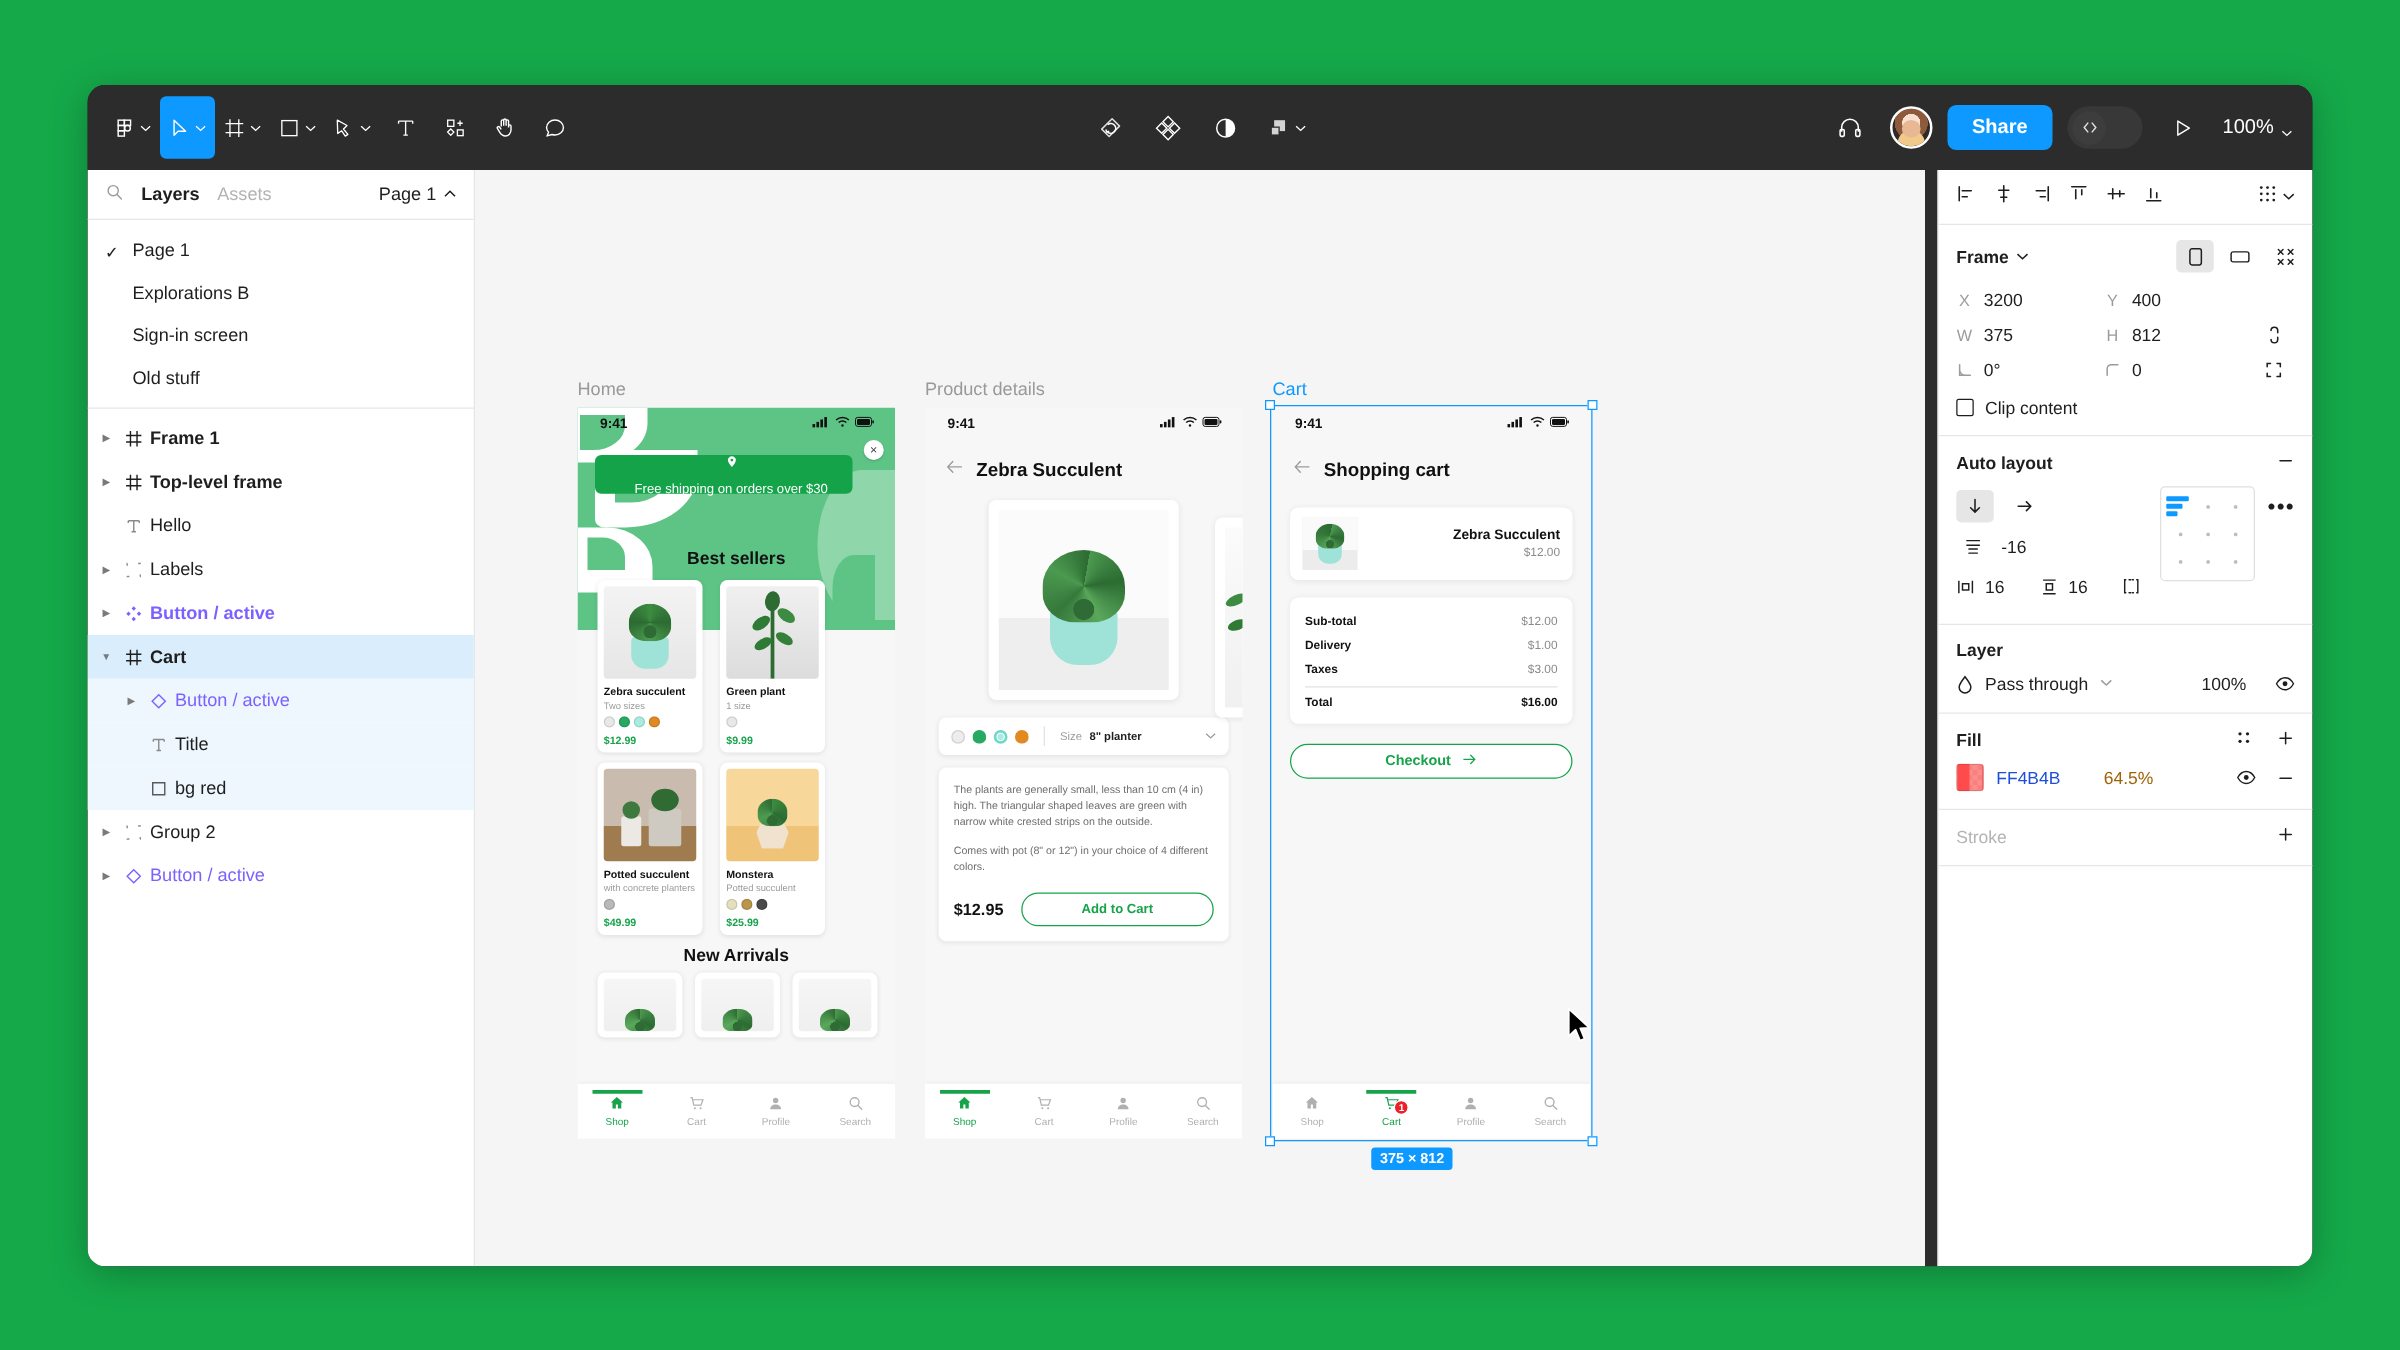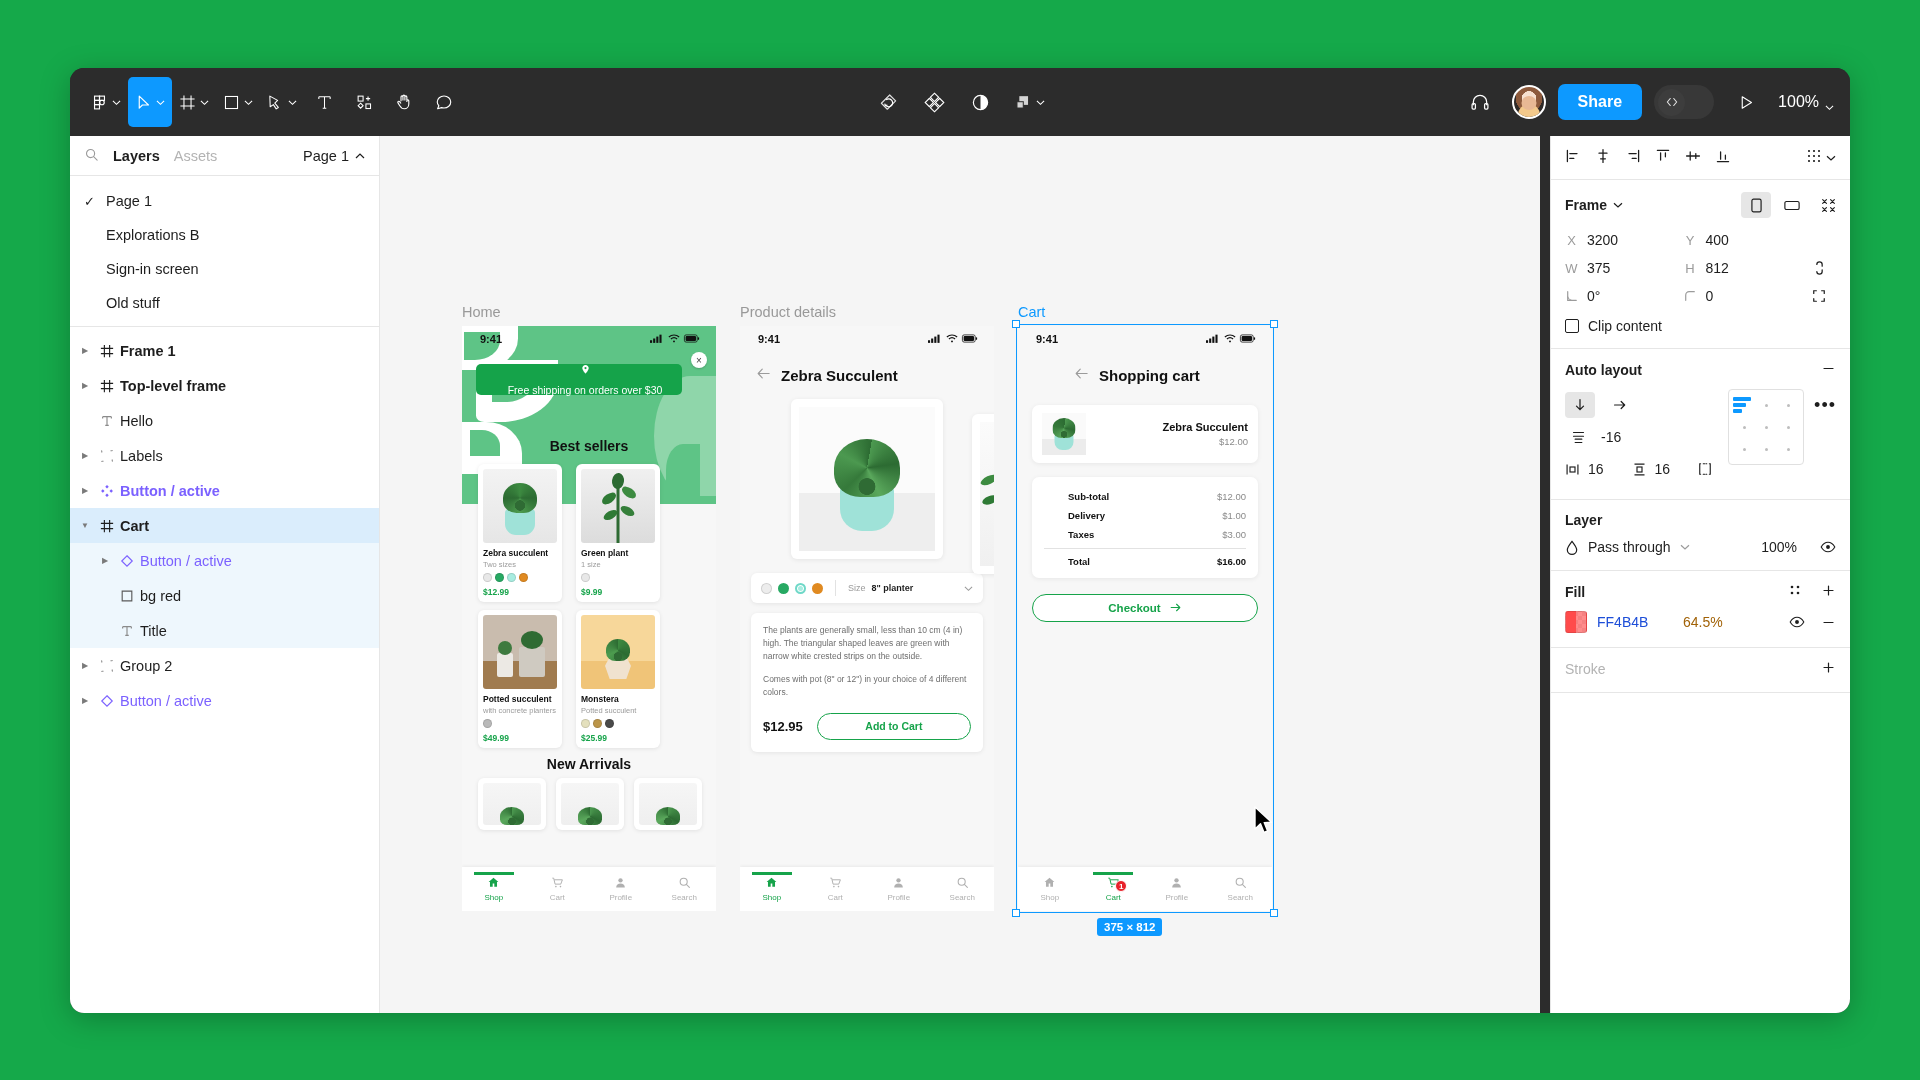--- a/index.html
+++ b/index.html
@@ -271,42 +271,42 @@
   #buy-price { font-size: 13px; font-weight: 700; color: #111; }
   #add-cart-btn {
     flex: 1; height: 27px; border-radius: 14px;
     border: 1.5px solid #16a34a; background: #fff;
     color: #16a34a; font-size: 10.5px; font-weight: 700;
     display: flex; align-items: center; justify-content: center;
   }
 
   
   #cart-phone { left: 638px; top: 190px; }
-  #cart-phone .hdr { display: flex; align-items: center; gap: 10px; padding: 14px 0 0 16px; margin-left: 40px; }
+  #cart-phone .hdr { display: flex; align-items: center; gap: 10px; padding: 14px 0 0 16px; }
   #cart-phone .hdr .ttl { font-size: 15px; font-weight: 700; color: #111; }
   #cart-item {
     margin: 20px 14px 0; background: #fff; border-radius: 7px;
     height: 58px; display: flex; align-items: center;
     padding: 0 10px; gap: 8px;
     box-shadow: 0 1px 5px rgba(0,0,0,.07);
   }
   #cart-item .thumb {
     width: 44px; height: 42px; background: #ededed;
     position: relative; overflow: hidden; flex: none;
   }
   #cart-item .info { flex: 1; text-align: right; }
   #cart-item .nm { font-size: 11px; font-weight: 700; color: #111; }
   #cart-item .pr { font-size: 9.5px; color: #8a8a8a; margin-top: 3px; }
   #totals {
     margin: 14px 14px 0; background: #fff; border-radius: 7px;
     padding: 10px 12px 11px;
     box-shadow: 0 1px 5px rgba(0,0,0,.07);
   }
   .trow { display: flex; justify-content: space-between; align-items: center; height: 19px; }
-  .trow .tl { font-size: 9.5px; font-weight: 700; color: #111; margin-left: 24px; }
+  .trow .tl { font-size: 9.5px; font-weight: 700; color: #111; }
   .trow .tv { font-size: 9.5px; color: #8a8a8a; }
   .trow.total { border-top: 1px solid #e2e2e2; margin-top: 4px; padding-top: 7px; height: auto; }
   .trow.total .tv { color: #111; font-weight: 700; }
   #checkout-btn {
     margin: 16px 14px 0; height: 28px; border-radius: 15px;
     border: 1.6px solid #16a34a; background: #fff;
     color: #16a34a; font-size: 11.5px; font-weight: 700;
     display: flex; align-items: center; justify-content: center; gap: 8px;
   }
 
@@ -697,33 +697,33 @@
             <svg width="14" height="14" viewBox="0 0 16 16">
               <path d="M8 2 L14 8 L8 14 L2 8 Z" fill="none" stroke="#7b61ff" stroke-width="1.3"></path>
             </svg>
           </span>
           <span class="lr-label comp-inst">Button / active</span>
         </div>
         <div class="layer-row child" style="padding-left: 26px;">
           <span class="lr-arrow"></span>
           <span class="lr-icon">
             <svg width="14" height="14" viewBox="0 0 16 16">
-              <path d="M2.5 2.5 H13.5 V13.5 H2.5 Z" fill="none" stroke="#5a5a5a" stroke-width="1.3"></path>
-            </svg>
-          </span>
-          <span class="lr-label">bg red</span>
+              <path d="M3 3 H13 M8 3 V13 M6 13 H10 M3 3 V5 M13 3 V5" fill="none" stroke="#8a8a8a" stroke-width="1.3"></path>
+            </svg>
+          </span>
+          <span class="lr-label">Title</span>
         </div>
         <div class="layer-row child" style="padding-left: 26px;">
           <span class="lr-arrow"></span>
           <span class="lr-icon">
             <svg width="14" height="14" viewBox="0 0 16 16">
-              <path d="M3 3 H13 M8 3 V13 M6 13 H10 M3 3 V5 M13 3 V5" fill="none" stroke="#8a8a8a" stroke-width="1.3"></path>
-            </svg>
-          </span>
-          <span class="lr-label">Title</span>
+              <path d="M2.5 2.5 H13.5 V13.5 H2.5 Z" fill="none" stroke="#5a5a5a" stroke-width="1.3"></path>
+            </svg>
+          </span>
+          <span class="lr-label">bg red</span>
         </div>
         <div class="layer-row" style="padding-left: 6px;">
           <span class="lr-arrow">▶</span>
           <span class="lr-icon">
             <svg width="14" height="14" viewBox="0 0 16 16">
               <path d="M2 4 V2 H4 M12 2 H14 V4 M14 12 V14 H12 M4 14 H2 V12" fill="none" stroke="#8a8a8a" stroke-width="1.3" stroke-dasharray="2.2 2"></path>
             </svg>
           </span>
           <span class="lr-label">Group 2</span>
         </div>

